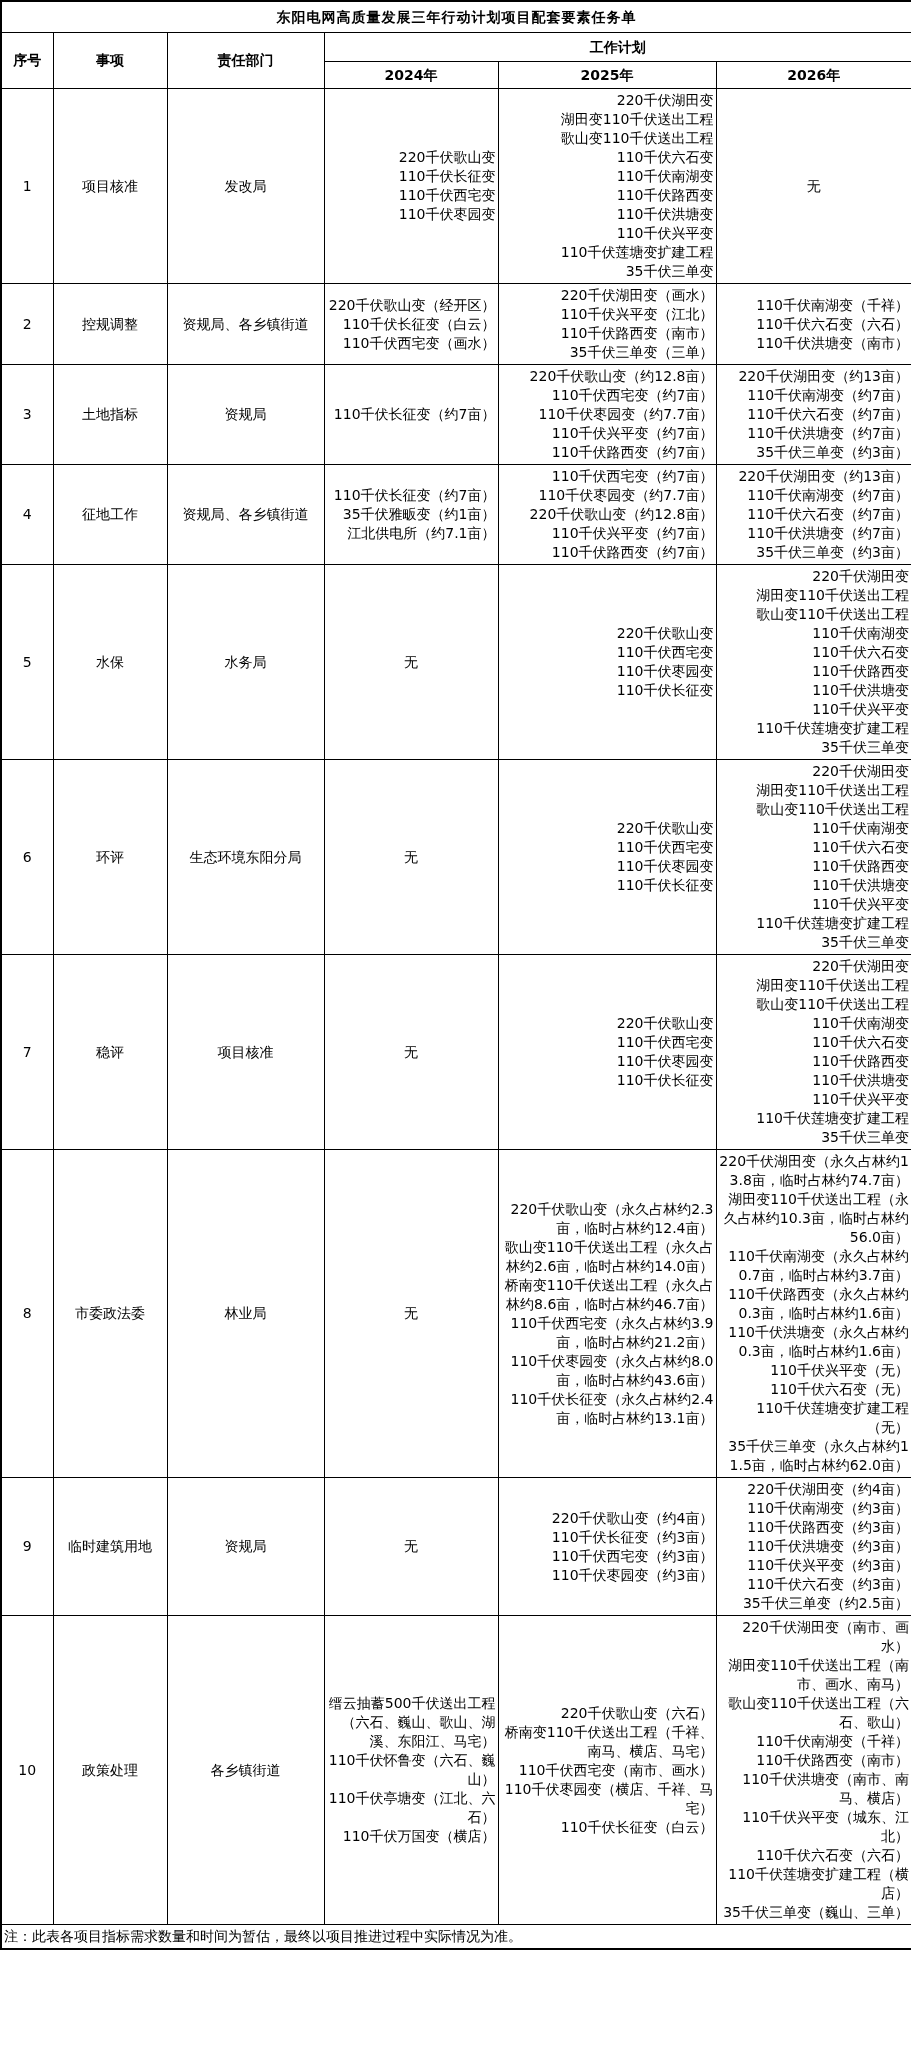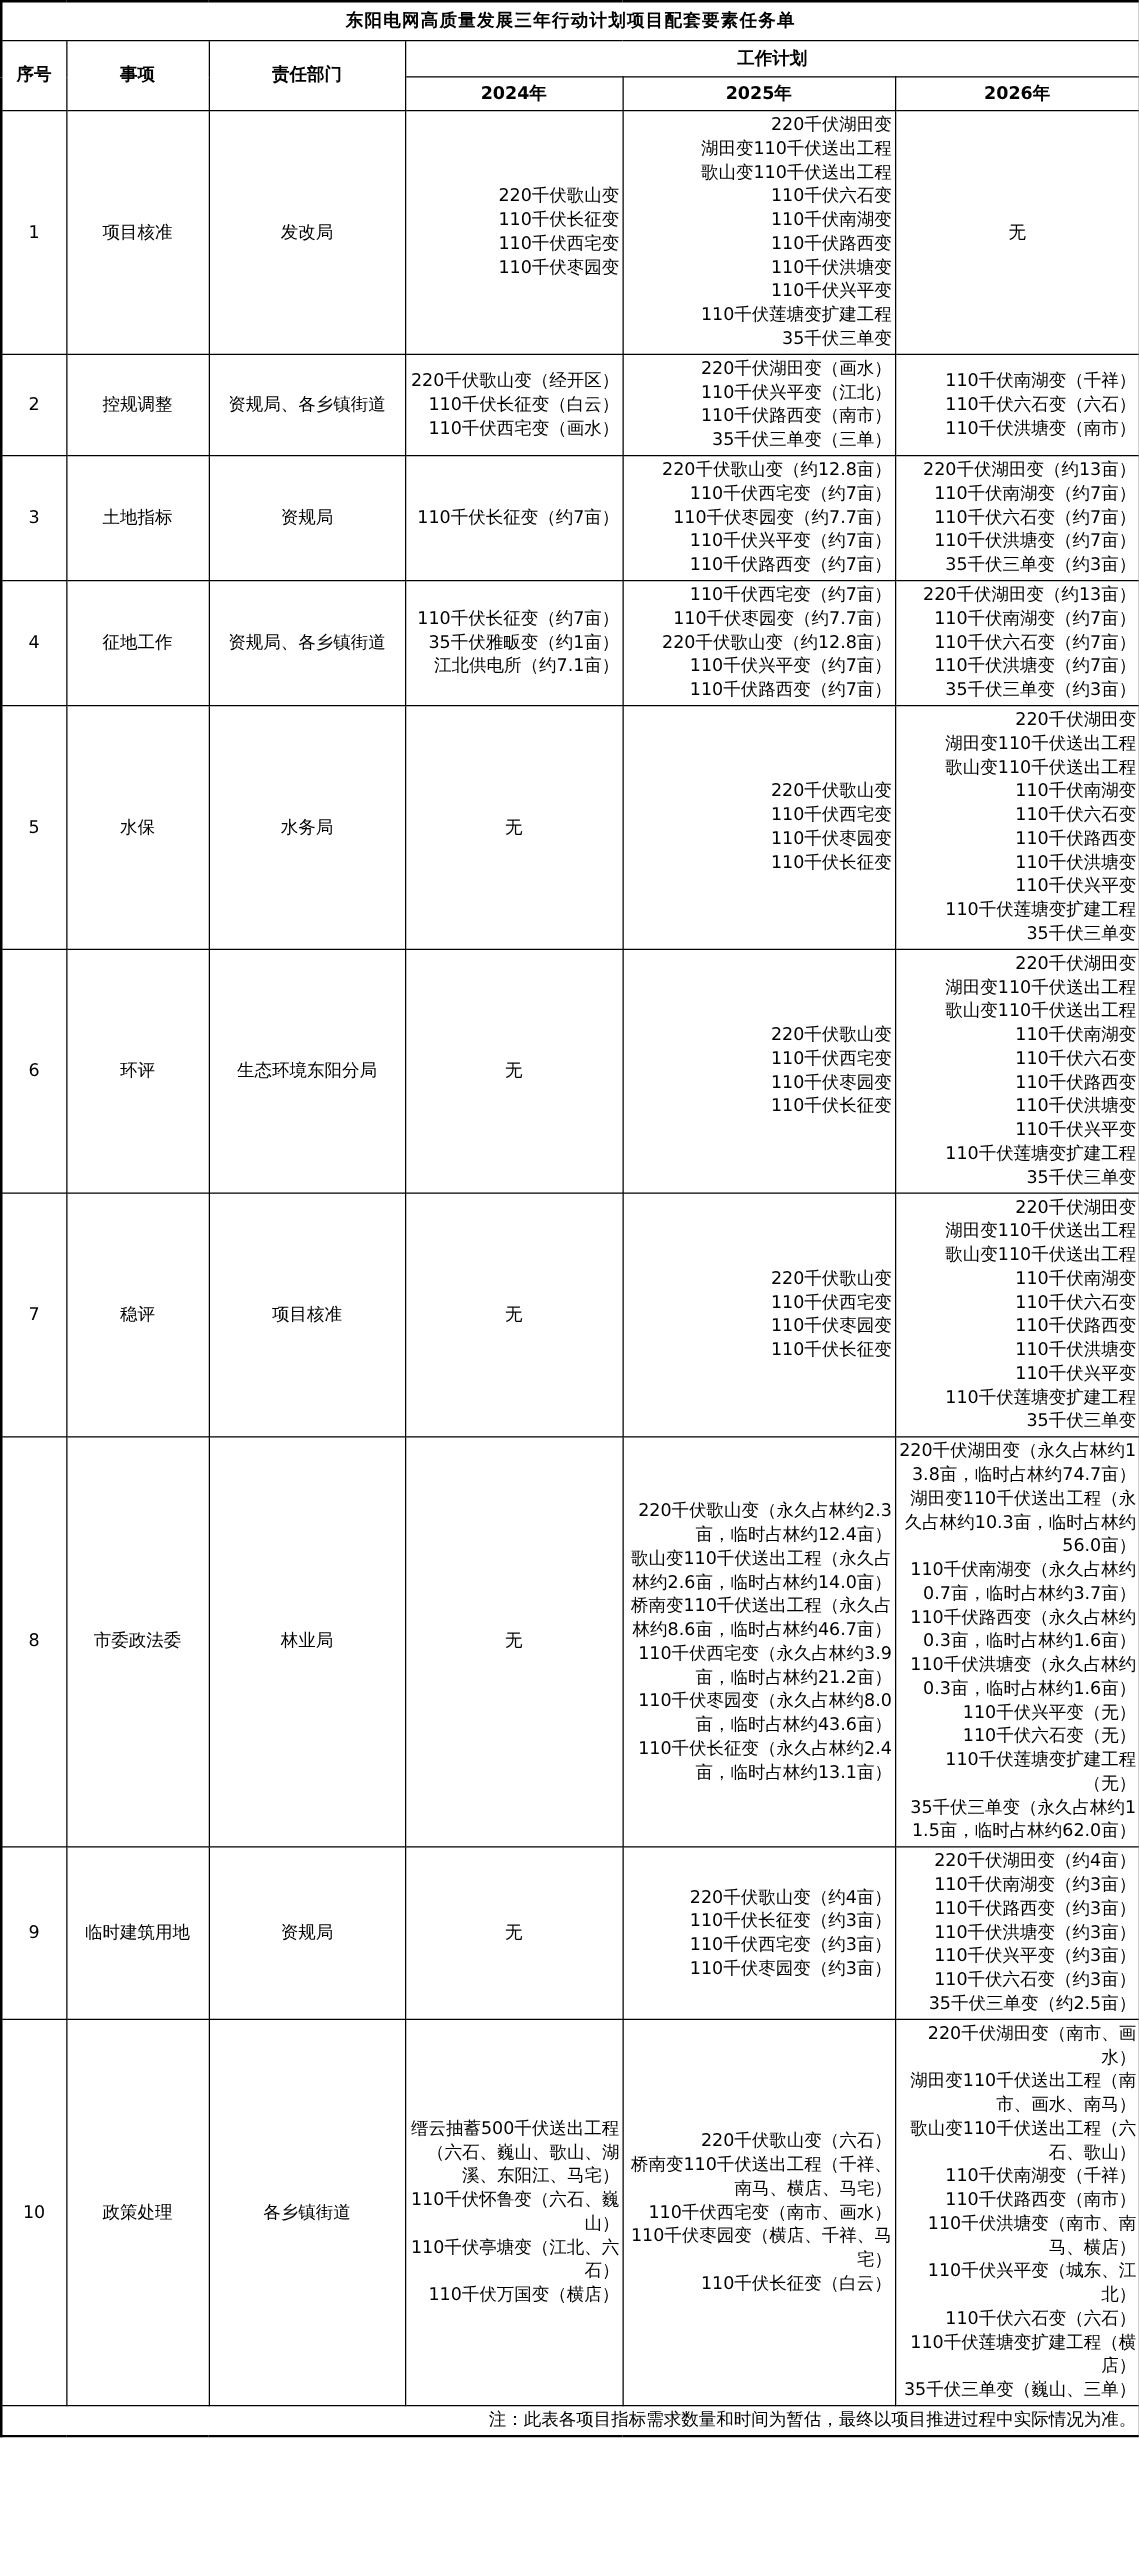--- a/index.html
+++ b/index.html
@@ -48,21 +48,21 @@
   .hrow2 th { height: 22px; text-align: center; }
   .c { text-align: center; }
   .plan {
     white-space: pre-line;
     text-align: right;
   }
   .plan.c { text-align: center; }
   .note-cell {
     font-size: 13px;
     line-height: 17px;
-    text-align: right;
+    text-align: left;
     height: 18px;
     border-top: 1px solid #000000;
   }
 </style>
 </head>
 <body>
 
 <div class="page">
   <table class="task-table">
     <colgroup>

